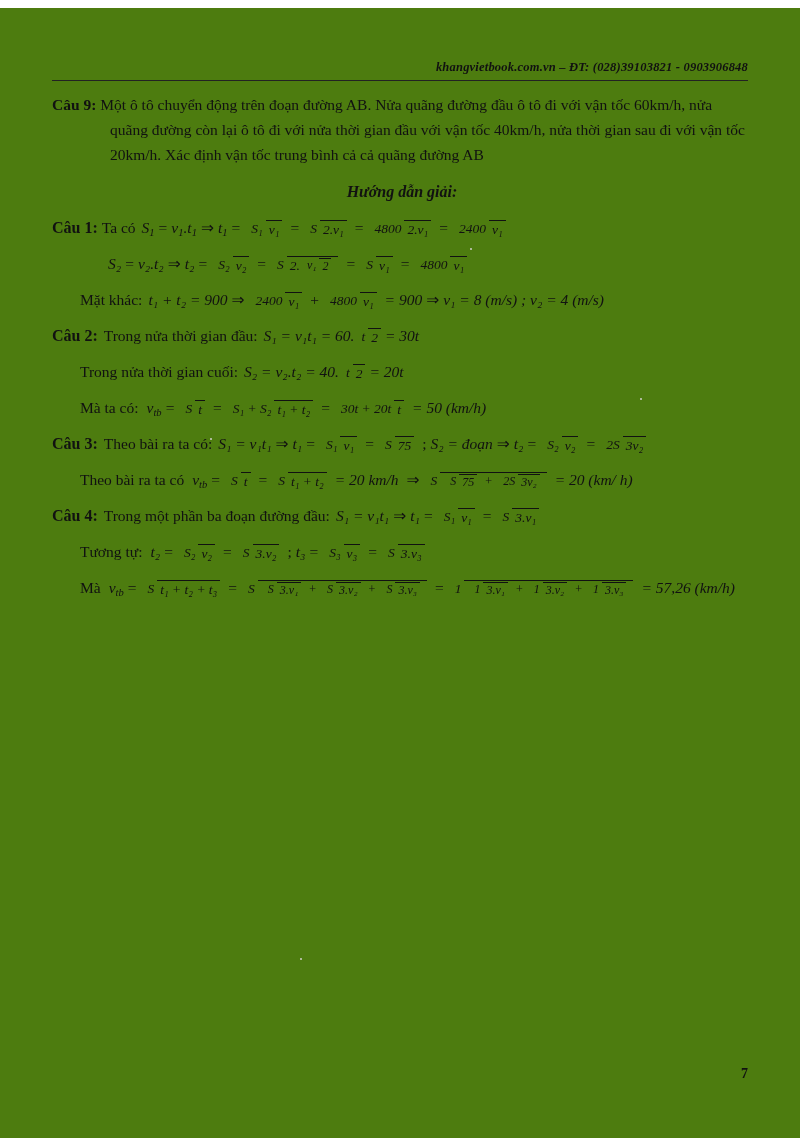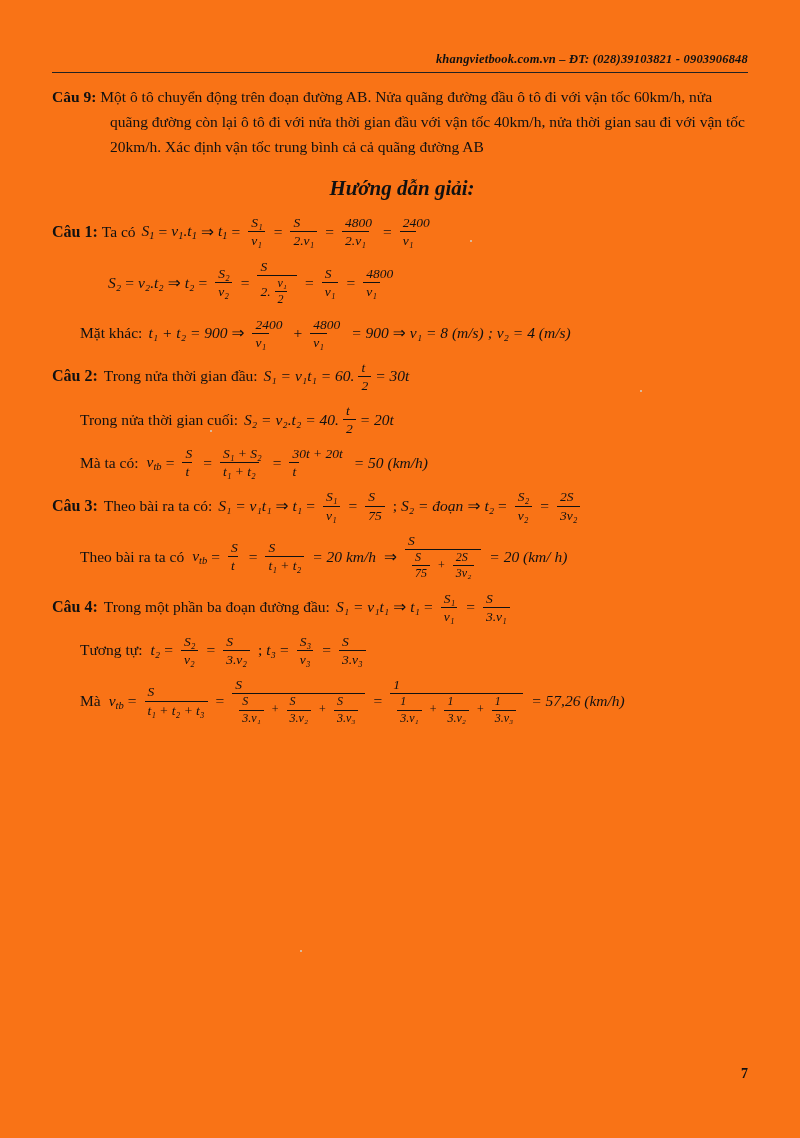--- a/index.html
+++ b/index.html
@@ -11,21 +11,22 @@
     width: 800px;
     height: 1138px;
     font-family: "Liberation Serif", serif;
     color: #111;
     position: relative;
     overflow: hidden;
   }
   .page {
     position: absolute;
     inset: 0;
-    background: #f97316;
+    background: #4d7c0f;
+    margin-top: 8px;
   }
   .header {
     position: absolute;
     top: 52px;
     right: 52px;
     font-family: "Liberation Serif", serif;
     font-size: 12.5px;
     font-weight: bold;
     font-style: italic;
     color: #111;
@@ -58,21 +59,21 @@
   }
   .lbl {
     font-weight: bold;
   }
   .center {
     text-align: center;
   }
   .sect-title {
     font-weight: bold;
     font-style: italic;
-    font-size: 21px;
+    font-size: 16px;
     margin: 12px 0 10px 0;
   }
   .sol-line {
     display: flex;
     align-items: center;
     flex-wrap: wrap;
     margin: 10px 0 10px 0;
     min-height: 26px;
   }
   .indent1 { padding-left: 28px; }
@@ -86,22 +87,22 @@
     font-style: normal;
     padding: 0 4px;
     font-size: 15.5px;
   }
   .txt {
     font-style: normal;
     font-size: 15.5px;
   }
   .frac {
     display: inline-flex;
-    flex-direction: column;
-    align-items: flex-start;
+    flex-direction: row;
+    align-items: flex-end;
     vertical-align: middle;
     margin: 0 4px;
     font-style: italic;
     font-size: 13.5px;
     line-height: 1.12;
   }
   .frac .num {
     padding: 0 3px 1px 3px;
     white-space: nowrap;
   }

